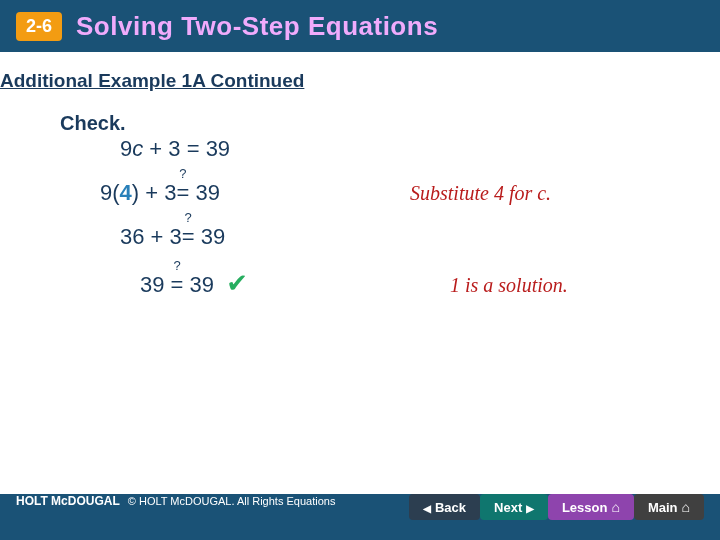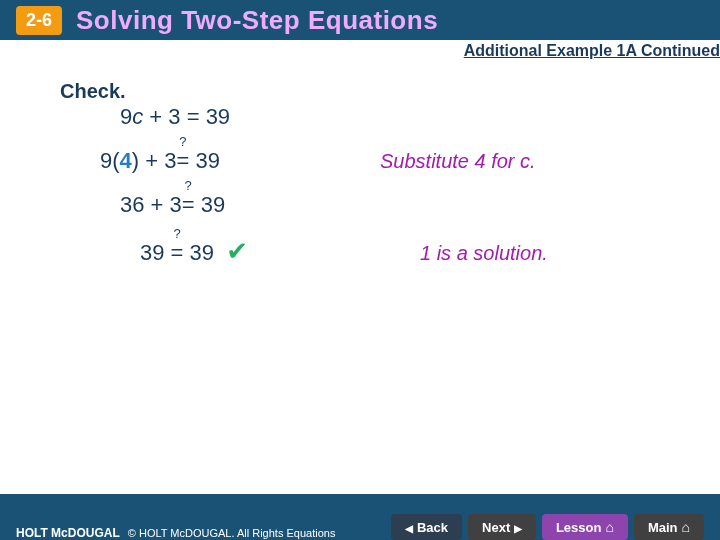--- a/index.html
+++ b/index.html
@@ -11,46 +11,46 @@
       overflow: hidden;
       position: relative;
     }
 
     
     .header-bar {
       background: #1a5276;
       display: flex;
       align-items: center;
       padding: 10px 16px;
-      height: 40px;
+      height: 52px;
     }
     .lesson-badge {
       background: #f39c12;
       color: #ffffff;
       font-weight: bold;
       font-size: 18px;
       padding: 4px 10px;
       border-radius: 4px;
       margin-right: 14px;
       white-space: nowrap;
     }
     .header-title {
       color: #f0abfc;
       font-size: 26px;
       font-weight: bold;
       letter-spacing: 0.5px;
     }
 
     
     .subtitle {
-      text-align: right;
-      font-size: 16px;
-      font-weight: bold;
-      color: #1a3a5c;
-      margin-top: 2px;
+      text-align: left;
+      font-size: 19px;
+      font-weight: bold;
+      color: #1a3a5c;
+      margin-top: 18px;
       text-decoration: underline;
     }
 
     
     .content {
       padding: 20px 60px 10px 60px;
     }
 
     .check-label {
       font-size: 20px;
@@ -67,22 +67,24 @@
     }
 
     .eq-main {
       font-size: 22px;
       color: #1a3a5c;
       min-width: 280px;
     }
 
     .eq-note {
       font-size: 20px;
-      color: #a21caf;
+      color: #b91c1c;
       font-style: italic;
+      margin-left: 30px;
+      font-family: Liberation Serif, serif;
     }
 
     
     .highlight-4 {
       color: #2980b9;
       font-weight: bold;
     }
 
     
     .var {
@@ -121,54 +123,54 @@
 
     
     .footer {
       position: absolute;
       bottom: 0;
       left: 0;
       right: 0;
       height: 46px;
       background: #1a5276;
       display: flex;
-      align-items: flex-end;
+      align-items: flex-start;
       justify-content: space-between;
       padding: 0 16px;
     }
     .footer-left {
       color: #ffffff;
       font-size: 11px;
       display: flex;
       align-items: center;
       gap: 8px;
     }
     .footer-logo {
       font-weight: bold;
       font-size: 12px;
     }
     .footer-right {
       display: flex;
-      gap: 6px;
+      gap: 0;
     }
     .nav-btn {
       background: #2980b9;
       color: #ffffff;
       border: none;
       border-radius: 4px;
       padding: 5px 14px;
       font-size: 13px;
       font-weight: bold;
       cursor: pointer;
       display: flex;
       align-items: center;
       gap: 4px;
     }
     .nav-btn.back-btn { background: #2c3e50; }
-    .nav-btn.next-btn { background: #404040; }
+    .nav-btn.next-btn { background: #0f766e; }
     .nav-btn.lesson-btn { background: #8e44ad; }
     .nav-btn.main-btn { background: #404040; }
 
     .arrow-left::before { content: '◀'; font-size: 10px; }
     .arrow-right::after { content: '▶'; font-size: 10px; }
     .home-icon::before { content: '⌂'; font-size: 14px; }
   </style>
 </head>
 <body>
 

